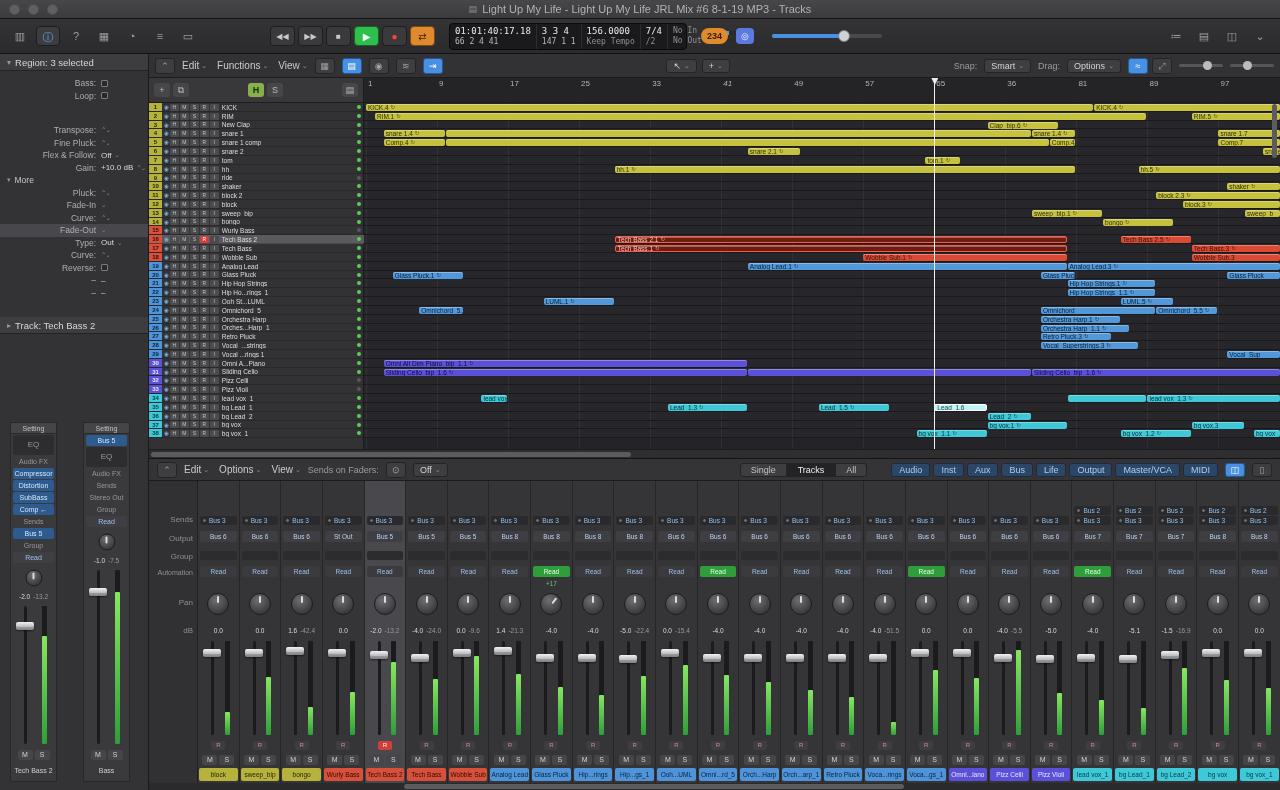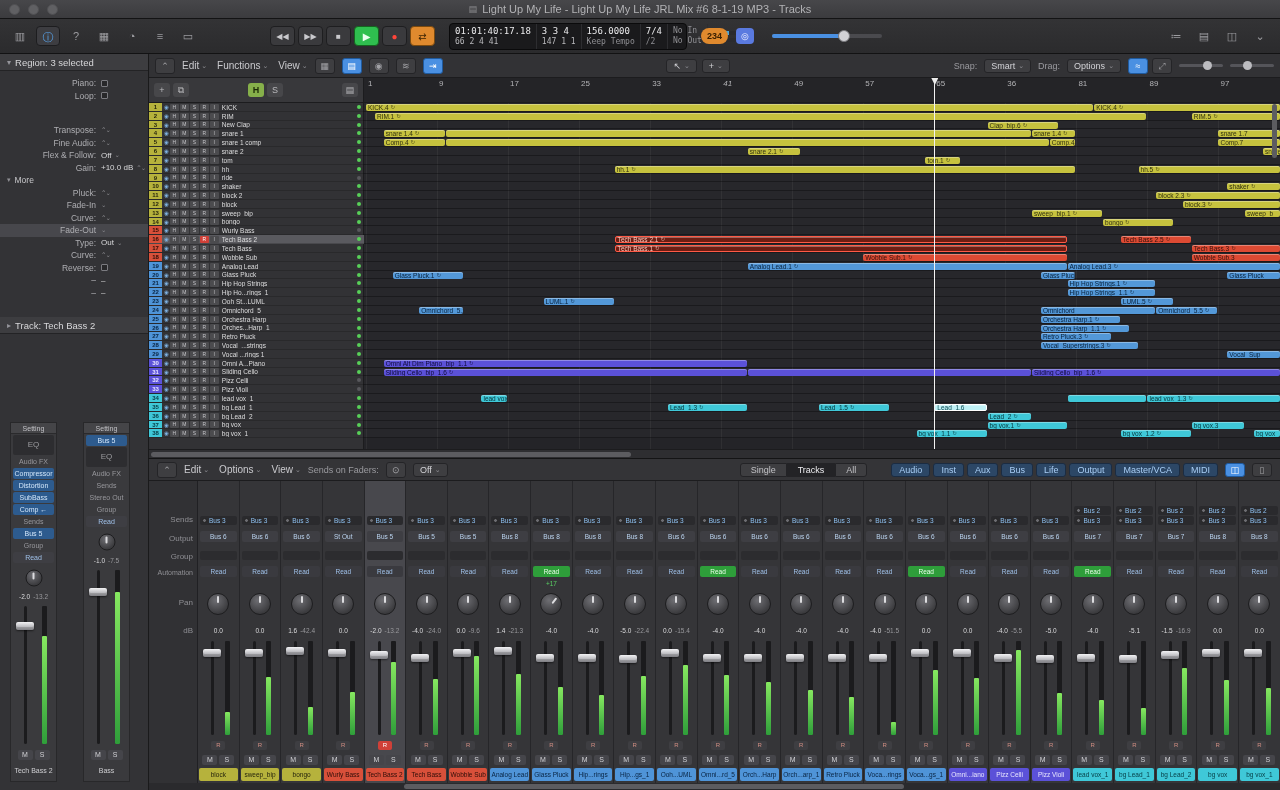--- a/index.html
+++ b/index.html
@@ -317,40 +317,40 @@
       </div>
   </div>
 
   <div id="inspector">
     <div class="insp-hdr">
       <span class="car">▾</span>
       <span>Region: 3 selected</span>
     </div>
     <div id="insp-rows">
         <div class="insp-row">
-          <div class="lbl">Piano:</div>
+          <div class="lbl">Bass:</div>
           <div class="ctl">
             <div class="chk"></div>
           </div>
         </div>
         <div class="insp-row">
           <div class="lbl">Loop:</div>
           <div class="ctl">
             <div class="chk"></div>
           </div>
         </div>
         <div class="insp-gap"></div>
         <div class="insp-row">
           <div class="lbl">Transpose:</div>
           <div class="ctl">
             <span class="stp">⌃⌄</span>
           </div>
         </div>
         <div class="insp-row">
-          <div class="lbl">Fine Audio:</div>
+          <div class="lbl">Fine Pluck:</div>
           <div class="ctl">
             <span class="stp">⌃⌄</span>
           </div>
         </div>
         <div class="insp-row">
           <div class="lbl">Flex &amp; Follow:</div>
           <div class="ctl">
             <span class="val">Off</span>
             <span class="stp">⌄</span>
           </div>

